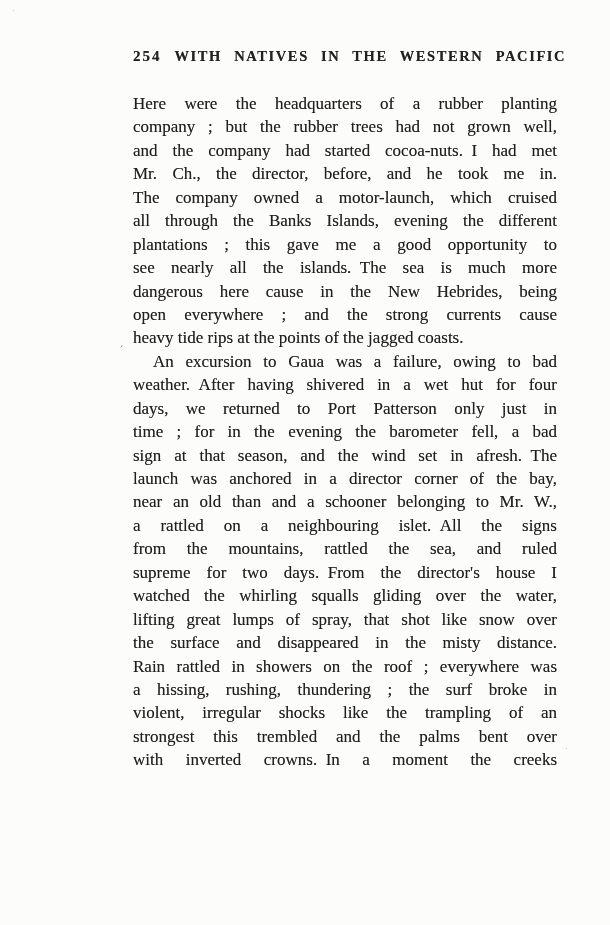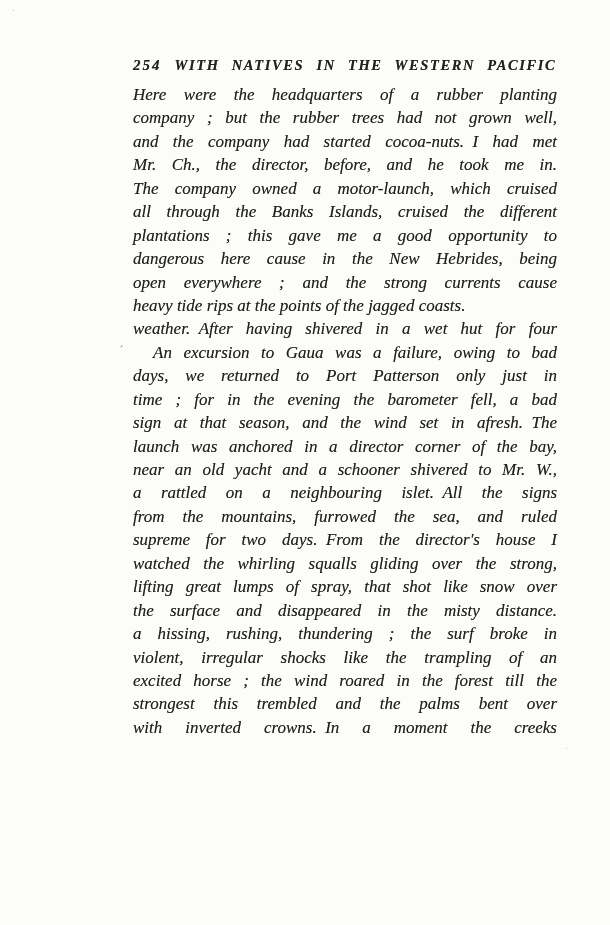--- a/index.html
+++ b/index.html
@@ -16,23 +16,22 @@
     color: #211f1d;
   }
   .page {
     position: absolute;
     inset: 0;
     background: #fcfcfb;
   }
   .text-col {
     position: absolute;
     left: 133px;
-    top: 57px;
+    top: 48px;
     width: 424px;
-    font-style: italic;
   }
   .page-header {
     display: flex;
     align-items: baseline;
     font-weight: 700;
     font-size: 14.5px;
     letter-spacing: 1.6px;
     white-space: nowrap;
     color: #242220;
     text-shadow: 0 0 0.4px rgba(20,18,16,0.55);
@@ -41,21 +40,21 @@
     font-size: 15px;
     letter-spacing: 2px;
     margin-right: 13px;
   }
   .running-title {
     flex: 1;
     text-align: left;
     word-spacing: 7px;
   }
   .page-body {
-    margin-top: 9px;
+    margin-top: 27px;
     font-size: 17px;
     line-height: 23.45px;
     text-shadow: 0 0 0.45px rgba(25,22,20,0.5);
   }
   .line {
     text-align: justify;
     text-align-last: justify;
     height: 23.45px;
     overflow: visible;
   }
@@ -106,39 +105,40 @@
       <span class="page-number">254</span>
       <span class="running-title">WITH NATIVES IN THE WESTERN PACIFIC</span>
     </header>
 
     <div class="page-body">
         <div class="line">Here were the headquarters of a rubber planting</div>
         <div class="line">company ; but the rubber trees had not grown well,</div>
         <div class="line">and the company had started cocoa-nuts. I had met</div>
         <div class="line">Mr. Ch., the director, before, and he took me in.</div>
         <div class="line">The company owned a motor-launch, which cruised</div>
-        <div class="line">all through the Banks Islands, cruised the different</div>
+        <div class="line">all through the Banks Islands, evening the different</div>
         <div class="line">plantations ; this gave me a good opportunity to</div>
+        <div class="line">see nearly all the islands. The sea is much more</div>
         <div class="line">dangerous here cause in the New Hebrides, being</div>
         <div class="line">open everywhere ; and the strong currents cause</div>
         <div class="line para-end">heavy tide rips at the points of the jagged coasts.</div>
+        <div class="line indent">An excursion to Gaua was a failure, owing to bad</div>
         <div class="line">weather. After having shivered in a wet hut for four</div>
-        <div class="line indent">An excursion to Gaua was a failure, owing to bad</div>
         <div class="line">days, we returned to Port Patterson only just in</div>
         <div class="line">time ; for in the evening the barometer fell, a bad</div>
         <div class="line">sign at that season, and the wind set in afresh. The</div>
         <div class="line">launch was anchored in a director corner of the bay,</div>
-        <div class="line">near an old yacht and a schooner shivered to Mr. W.,</div>
+        <div class="line">near an old than and a schooner belonging to Mr. W.,</div>
         <div class="line">a rattled on a neighbouring islet. All the signs</div>
-        <div class="line">from the mountains, furrowed the sea, and ruled</div>
+        <div class="line">from the mountains, rattled the sea, and ruled</div>
         <div class="line">supreme for two days. From the director's house I</div>
-        <div class="line">watched the whirling squalls gliding over the strong,</div>
+        <div class="line">watched the whirling squalls gliding over the water,</div>
         <div class="line">lifting great lumps of spray, that shot like snow over</div>
         <div class="line">the surface and disappeared in the misty distance.</div>
+        <div class="line">Rain rattled in showers on the roof ; everywhere was</div>
         <div class="line">a hissing, rushing, thundering ; the surf broke in</div>
         <div class="line">violent, irregular shocks like the trampling of an</div>
-        <div class="line">excited horse ; the wind roared in the forest till the</div>
         <div class="line">strongest this trembled and the palms bent over</div>
         <div class="line">with inverted crowns. In a moment the creeks</div>
       </div>
 
   </div>
 </div>
 
 </body></html>

